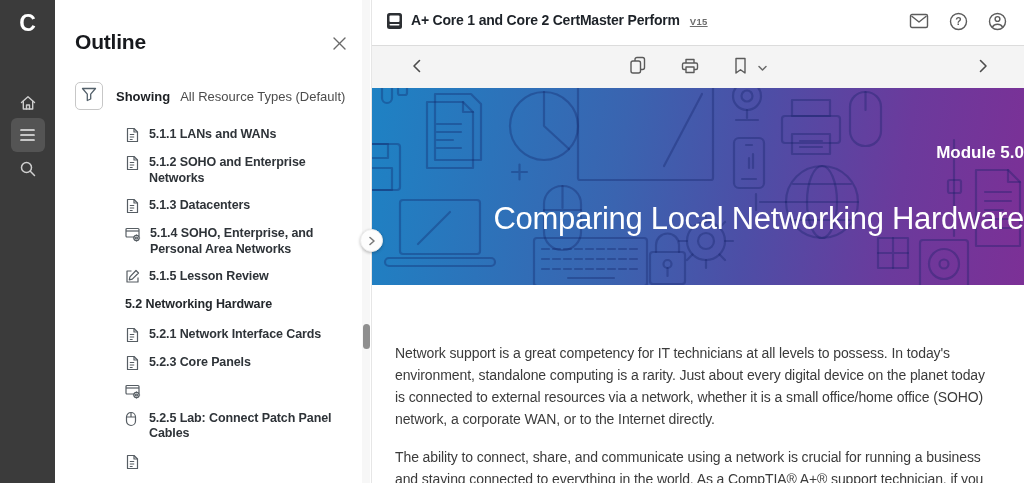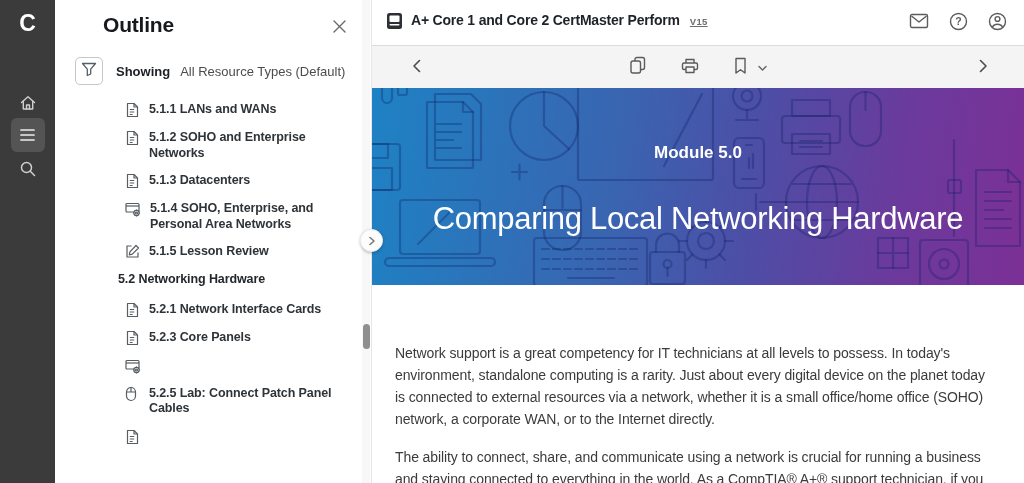--- a/index.html
+++ b/index.html
@@ -28,42 +28,41 @@
   .rail-group .rail-btn { margin:0 0 -2px 0; height:32px;}
   .rail-group .rail-btn:nth-child(2){ height:34px; margin:1px 0;}
 
   
   .panel {
     width:317px; flex:0 0 317px; background:#fff; position:relative;
     border-right:1px solid #e6e6e6; z-index:2; height:483px; overflow:hidden;
   }
   .panel-head {
     display:flex; justify-content:space-between; align-items:flex-start;
-    padding:13px 20px 0 20px;
-    margin-left:28px;
+    padding:30px 20px 0 20px;
   }
   .panel-title { font-size:21px; font-weight:700; color:#17191d; letter-spacing:-0.2px; }
   .panel-close { background:none; border:none; cursor:pointer; padding:4px; margin-top:2px;}
-  .filter-row { display:flex; align-items:center; padding:0 20px; margin-top:16px; height:28px; }
+  .filter-row { display:flex; align-items:center; padding:0 20px; margin-top:24px; height:28px; }
   .filter-box {
     width:28px; height:28px; border:1px solid #c7c7c7; border-radius:5px; background:#fff;
     display:flex; align-items:center; justify-content:center; cursor:pointer; flex:0 0 28px;
   }
   .filter-showing { font-size:13px; font-weight:700; color:#1c1f23; margin-left:13px; }
   .filter-value  { font-size:13px; color:#4c4c4c; margin-left:10px; }
 
   .o-list { margin-top:17px; height:calc(483px - 105px); overflow:hidden; }
   .o-row {
     display:flex; align-items:flex-start; padding-left:70px; padding-right:26px;
     margin-bottom:12px; cursor:pointer;
   }
   .o-row .o-ic { flex:0 0 15px; margin-right:9px; margin-top:0px; }
   .o-row .o-ic svg { display:block; }
   .o-label { font-size:12.5px; font-weight:700; color:#2e3338; line-height:15.6px; letter-spacing:-0.1px;}
-  .o-row.section { padding-left:35px; margin-top:2px; margin-bottom:14px;margin-left:28px; }
+  .o-row.section { margin-top:2px; margin-bottom:14px; }
   .o-row.section .o-label { color:#24282c; }
 
   .panel-scrollbar-track {
     position:absolute; top:0; right:1px; width:8px; height:483px; background:#f7f7f7;
   }
   .panel-scrollbar-thumb {
     position:absolute; top:324px; right:1px; width:7px; height:25px;
     background:#8f8f8f; border-radius:4px; cursor:grab;
   }
   .collapse-btn {
@@ -99,21 +98,21 @@
   .tb-bookmark-group { display:flex; align-items:center; gap:6px; }
 
   
   .banner {
     height:197px; flex:0 0 197px; position:relative; overflow:hidden;
     background:linear-gradient(98deg, #1e82c4 0%, #3a64b0 38%, #4d4ea6 58%, #6b3a9c 80%, #7c3096 100%);
   }
   .banner-pattern { position:absolute; inset:0; }
   .banner-text {
     position:absolute; inset:0; display:flex; flex-direction:column;
-    align-items:center; justify-content:center; gap:38px; padding-top:6px;
+    align-items:flex-end; justify-content:center; gap:38px; padding-top:6px;
   }
   .banner-module { color:#fff; font-size:17px; font-weight:700; }
   .banner-title  { color:#fff; font-size:31px; font-weight:400; letter-spacing:-0.3px; }
 
   
   .content { padding:57px 26px 0 23px; background:#fff; flex:1; overflow:hidden; }
   .content p {
     font-size:14px; line-height:22px; color:#3b3b3b; margin-bottom:16px;
     letter-spacing:-0.1px; max-width:605px;
   }

